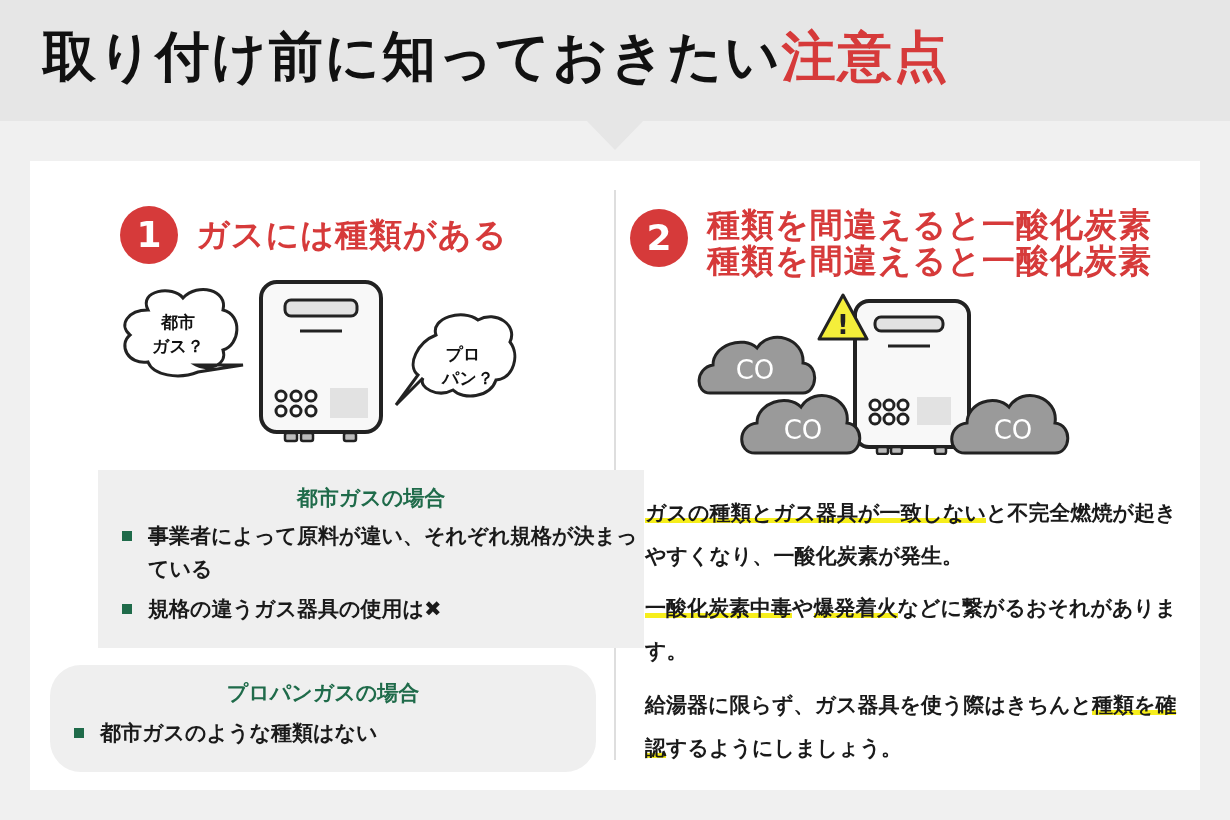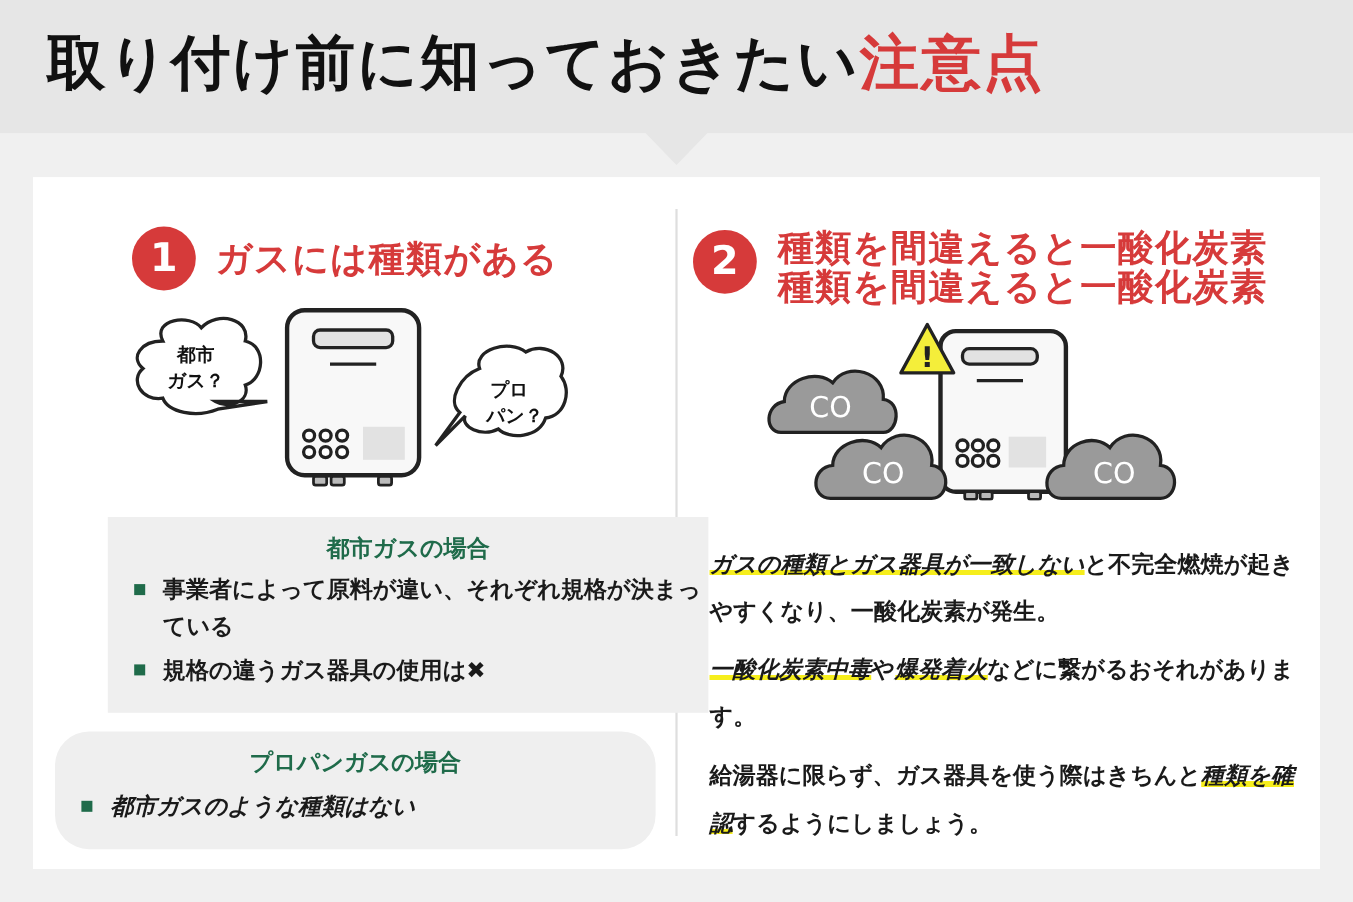--- a/index.html
+++ b/index.html
@@ -11,21 +11,21 @@
   .title .accent { color: #d63a3a; }
   .card { position: absolute; left: 30px; top: 161px; width: 1170px; height: 629px; background: #fff; }
   .divider { position: absolute; left: 614px; top: 190px; width: 2px; height: 570px; background: #dedede; }
   .num { position: absolute; width: 58px; height: 58px; border-radius: 50%; background: #d63a3a; color: #fff; font-size: 36px; font-weight: bold; text-align: center; line-height: 58px; }
   .sec-h { position: absolute; color: #d63a3a; font-size: 33px; font-weight: bold; line-height: 50px; letter-spacing: 1px; }
   .box { position: absolute; left: 50px; width: 546px; background: #efefef; }
   .box-h { text-align: center; color: #1f6b4a; font-weight: bold; font-size: 21px; }
   .bullet { position: relative; padding-left: 50px; font-size: 21px; font-weight: bold; line-height: 33px; }
   .bullet::before { content: ""; position: absolute; left: 24px; top: 11px; width: 10px; height: 10px; background: #1f6b4a; }
   .para { position: absolute; left: 645px; width: 540px; font-size: 21px; font-weight: bold; line-height: 43px; }
-  .hl { background: linear-gradient(transparent 72%, #f6ee1c 72%, #f6ee1c 92%, transparent 92%); font-style: italic; }
+  .hl { background: linear-gradient(transparent 72%, #f6ee1c 72%, #f6ee1c 92%, transparent 92%); }
 </style>
 </head>
 <body>
 
 <div class="header"></div>
 <div class="notch"></div>
 <h1 class="title">
   <span>取り付け前に知っておきたい</span><span class="accent">注意点</span>
 </h1>
 
@@ -68,21 +68,21 @@
 </svg>
 
 <div class="box" style="top:470px;height:178px;margin-left:48px;">
   <div class="box-h" style="padding-top:12px;line-height:32px;">都市ガスの場合</div>
   <div class="bullet" style="margin-top:6px;width:540px;">事業者によって原料が違い、それぞれ規格が決まっている</div>
   <div class="bullet" style="margin-top:7px;">規格の違うガス器具の使用は✖</div>
 </div>
 
 <div class="box" style="top:665px;height:107px;border-radius:31px;">
   <div class="box-h" style="padding-top:12px;line-height:32px;">プロパンガスの場合</div>
-  <div class="bullet" style="margin-top:8px;font-style:italic;">都市ガスのような種類はない</div>
+  <div class="bullet" style="margin-top:8px;">都市ガスのような種類はない</div>
 </div>
 
 <div class="num" style="left:630px;top:209px;">2</div>
 <div class="sec-h" style="left:707px;top:184px;margin-top:16px;">種類を間違えると一酸化炭素</div>
 <div class="sec-h" style="left:707px;top:236px;">種類を間違えると一酸化炭素</div>
 
 <svg style="position:absolute;left:695px;top:293px;" width="380" height="162" viewBox="0 0 380 162">
   <g>
     <rect x="160" y="8" width="114" height="146" rx="14" fill="#f8f8f8" stroke="#222" stroke-width="4"></rect>
     <rect x="180" y="24" width="68" height="14" rx="6" fill="#e2e2e2" stroke="#222" stroke-width="3"></rect>

